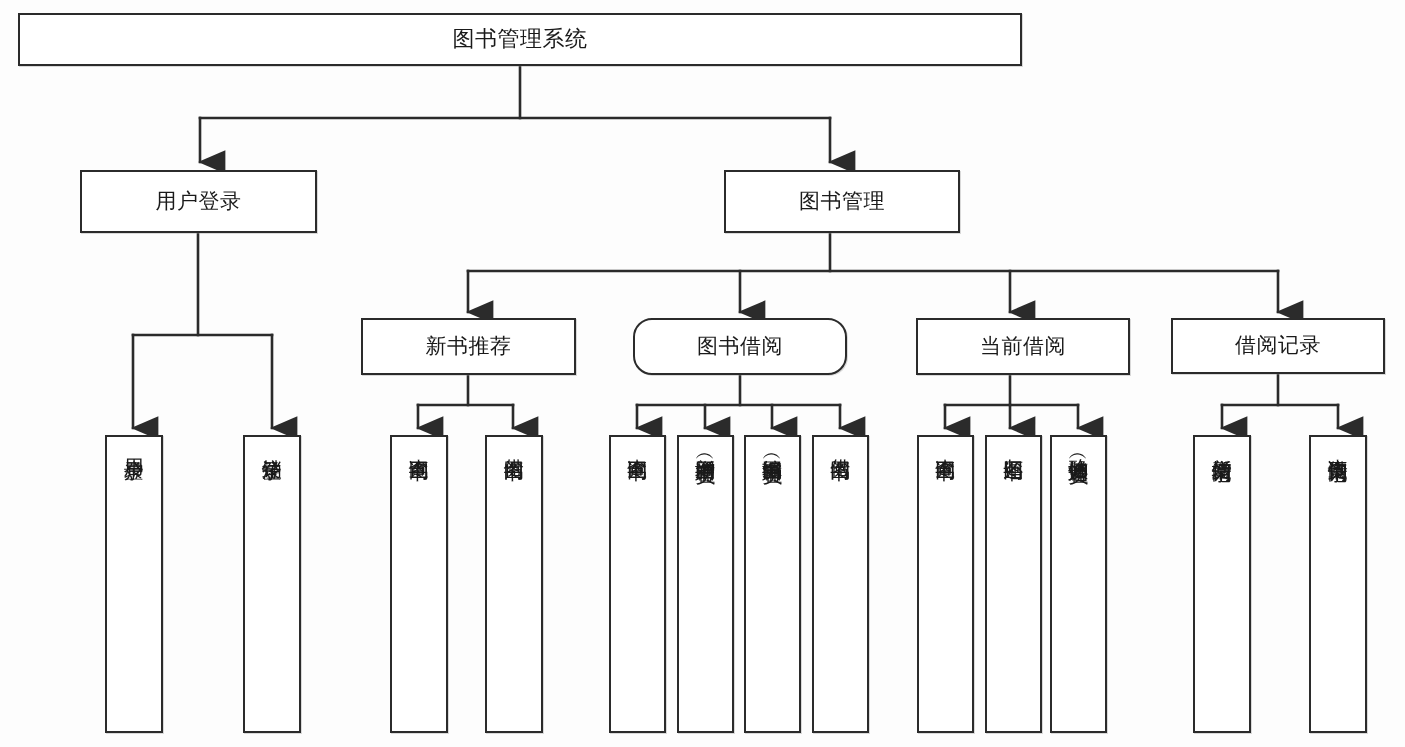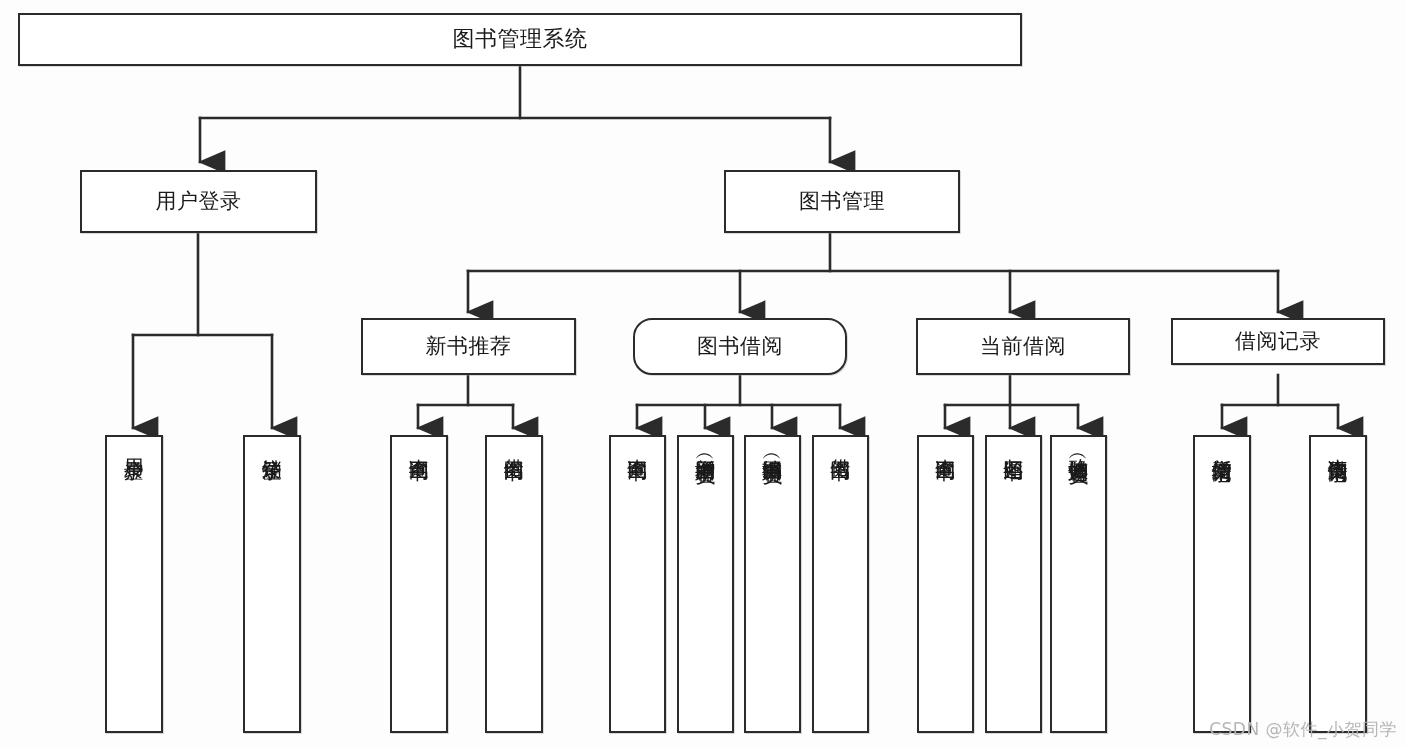--- a/index.html
+++ b/index.html
@@ -142,21 +142,21 @@
 
   <div class="node horizontal" style="left:361px; top:318px; width:215px; height:57px;">
     <span class="node-label">新书推荐</span>
   </div>
   <div class="node horizontal" style="left:633px; top:318px; width:214px; height:57px;border-radius:19px;">
     <span class="node-label">图书借阅</span>
   </div>
   <div class="node horizontal" style="left:903px; top:318px; width:214px; height:57px;margin-left:13px;">
     <span class="node-label">当前借阅</span>
   </div>
-  <div class="node horizontal" style="left:1171px; top:318px; width:214px; height:47px;">
+  <div class="node horizontal" style="left:1171px; top:318px; width:214px; height:56px;">
     <span class="node-label">借阅记录</span>
   </div>
 
   <div class="node vertical" style="left:105px; top:435px; width:58px; height:298px;">
     <span class="node-label">用户登录</span>
   </div>
   <div class="node vertical" style="left:243px; top:435px; width:58px; height:298px;">
     <span class="node-label">注销登录</span>
   </div>
 
@@ -190,14 +190,13 @@
     <span class="node-label">确认归还（管理员）</span>
   </div>
 
   <div class="node vertical" style="left:1193px; top:435px; width:58px; height:298px;">
     <span class="node-label">新增借阅记录</span>
   </div>
   <div class="node vertical" style="left:1309px; top:435px; width:58px; height:298px;">
     <span class="node-label">查询借阅记录</span>
   </div>
 
-  <div id="watermark">CSDN @软件_小贺同学</div>
 </div>
 
 </body></html>

